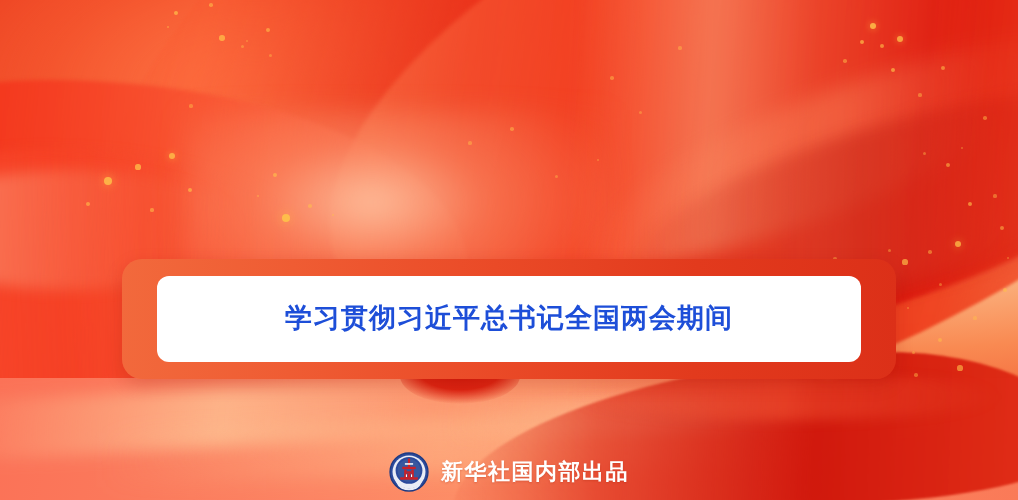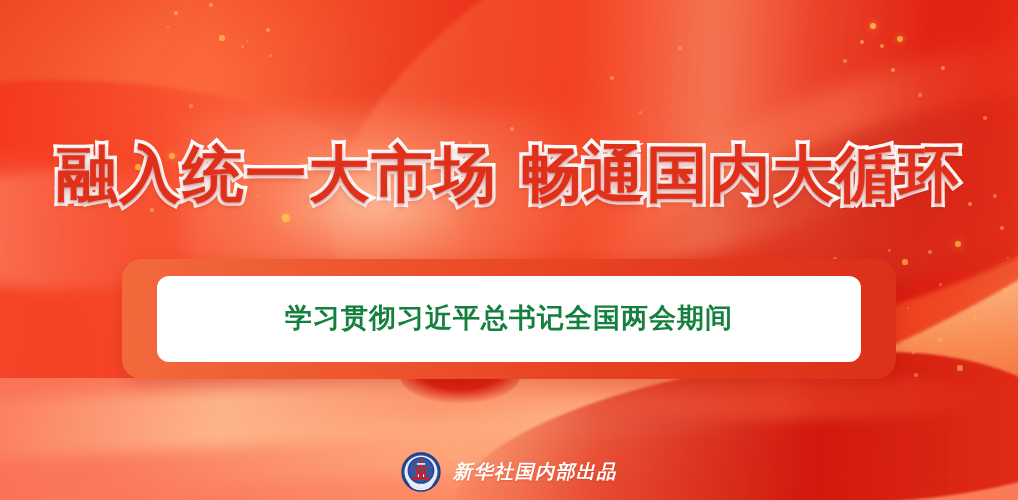--- a/index.html
+++ b/index.html
@@ -326,21 +326,21 @@
     flex-direction: column;
     align-items: center;
     justify-content: center;
   }
   .card-line {
     font-family: Liberation Sans, sans-serif;
     font-size: 27px;
     font-weight: bold;
     line-height: 1.38;
     letter-spacing: 1px;
-    color: #15803d;
+    color: #1d4ed8;
     white-space: nowrap;
     text-align: right;
   }
 
   
   .footer {
     position: absolute;
     left: 0;
     right: 0;
     top: 452px;
@@ -350,27 +350,26 @@
     gap: 12px;
   }
   .logo {
     position: relative;
     width: 40px;
     height: 40px;
     flex: 0 0 40px;
   }
   .footer-text {
     font-family: "DejaVu Sans", "Liberation Sans", sans-serif;
-    font-size: 19px;
+    font-size: 22px;
     font-weight: bold;
     color: #ffffff;
     letter-spacing: 1.5px;
     white-space: nowrap;
     text-shadow: 0 1px 2px rgba(170,40,14,0.30);
-    font-style: italic;
   }
 </style>
 </head>
 <body>
 
 <div class="poster">
 
   <div class="bg-base"></div>
   <div class="bg-glow-right"></div>
   <div class="bg-glow-topleft"></div>
@@ -449,21 +448,20 @@
       <div class="pt" style="left: 914.2px; top: 373.2px; width: 3.6px; height: 3.6px; opacity: 0.45; background: rgb(255, 194, 74);"></div>
       <div class="pt" style="left: 906.6px; top: 306.6px; width: 2.8px; height: 2.8px; opacity: 0.38; background: rgb(255, 194, 74);"></div>
       <div class="pt" style="left: 833.4px; top: 257.4px; width: 3.2px; height: 3.2px; opacity: 0.42; background: rgb(255, 194, 74);"></div>
       <div class="pt" style="left: 862.7px; top: 264.7px; width: 2.6px; height: 2.6px; opacity: 0.36; background: rgb(255, 194, 74);"></div>
       <div class="pt" style="left: 938.5px; top: 282.5px; width: 3px; height: 3px; opacity: 0.4; background: rgb(255, 194, 74);"></div>
       <div class="pt" style="left: 1006.6px; top: 256.6px; width: 2.8px; height: 2.8px; opacity: 0.38; background: rgb(255, 194, 74);"></div>
       <div class="pt" style="left: 823.4px; top: 363.4px; width: 9.2px; height: 9.2px; opacity: 0.9; background: rgb(255, 194, 74); box-shadow: rgba(255, 190, 70, 0.75) 0px 0px 11.04px;"></div>
       <div class="pt" style="left: 876px; top: 370px; width: 4px; height: 4px; opacity: 0.5; background: rgb(255, 194, 74);"></div>
     </div>
 
-  <div class="title">融入统一大市场 畅通国内大循环</div>
 
   <div class="card-frame">
     <div class="card-inner">
       <div class="card-line">学习贯彻习近平总书记全国两会期间</div>
     </div>
   </div>
 
   <div class="footer">
     <div class="logo">
       <svg viewBox="0 0 40 40" width="40" height="40" aria-hidden="true">

